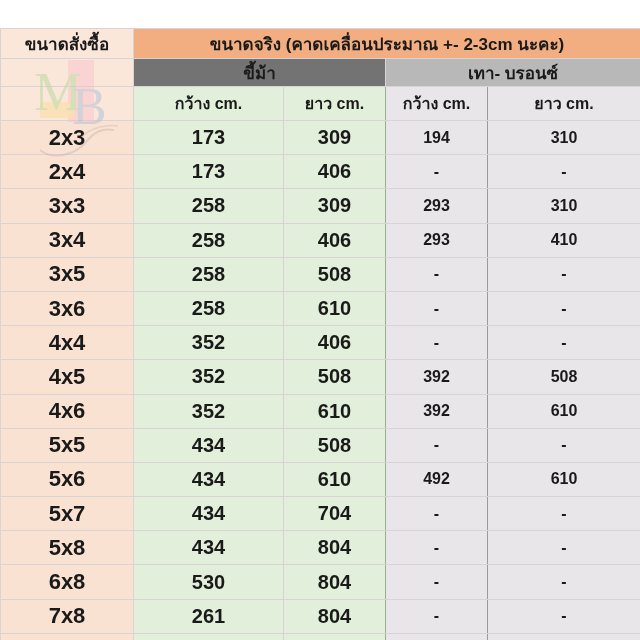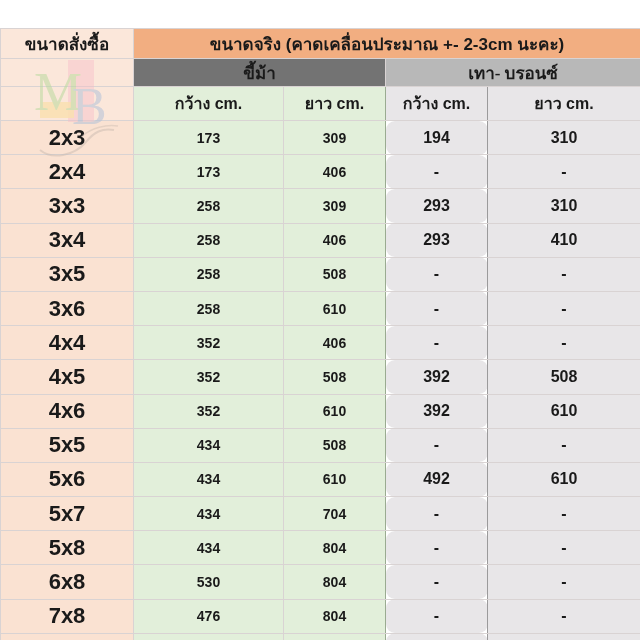--- a/index.html
+++ b/index.html
@@ -98,43 +98,43 @@
   
   td.cell-order {
     background: #fae2d2;
     font-size: 22px;
     border-right: 1px solid #e8d8cd;
     border-top: 1px solid #f4d4c0;
     border-bottom: 1px solid #f4d4c0;
   }
   td.cell-green {
     background: #e2efda;
-    font-size: 14px;
+    font-size: 20px;
     border-top: 1px solid #d5e5ca;
     border-bottom: 1px solid #d5e5ca;
     border-left: 1px solid #cfe0c4;
     border-right: 1px solid #cfe0c4;
   }
   td.cell-green.sep-right { border-right: 1px solid #9aab91; }
   td.cell-grey {
     background: #e8e6e8;
     font-size: 16px;
     border-top: 1px solid #dddbdd;
     border-bottom: 1px solid #dddbdd;
     border-left: 1px solid #d6d4d6;
     border-right: 1px solid #d6d4d6;
   }
   td.cell-grey.sep-left  { border-left: 1px solid #9b9a9b; }
-  td.cell-grey.sep-right { border-right: 1px solid #9b9a9b; border-radius: 9px; }
+  td.cell-grey.sep-right { border-right: 1px solid #9b9a9b; }
 
   .h-sub-green.sep-right { border-right: 1px solid #9aab91; }
   .h-sub-grey.sep-left   { border-left: 1px solid #9b9a9b; }
   .h-sub-grey.sep-right  { border-right: 1px solid #9b9a9b; }
   .h-green { border-right: 1px solid #7ab34d; }
-  .h-grey  { border-left: 1px solid #a8a8a8; font-family: Liberation Serif, serif; }
+  .h-grey  { border-left: 1px solid #a8a8a8; }
 
   
   .dash { font-size: 18px; }
 </style>
 </head>
 <body>
 
 <div id="sheet">
 
   <svg class="watermark" viewBox="0 0 110 105" xmlns="http://www.w3.org/2000/svg">
@@ -266,21 +266,21 @@
         </tr>
         <tr>
           <td class="cell-order">6x8</td>
           <td class="cell-green">530</td>
           <td class="cell-green sep-right">804</td>
           <td class="cell-grey sep-left sep-right dash">-</td>
           <td class="cell-grey dash">-</td>
         </tr>
         <tr>
           <td class="cell-order">7x8</td>
-          <td class="cell-green">476</td>
+          <td class="cell-green">261</td>
           <td class="cell-green sep-right">804</td>
           <td class="cell-grey sep-left sep-right dash">-</td>
           <td class="cell-grey dash">-</td>
         </tr>
         <tr>
           <td class="cell-order">8x8</td>
           <td class="cell-green">342</td>
           <td class="cell-green sep-right">804</td>
           <td class="cell-grey sep-left sep-right dash">-</td>
           <td class="cell-grey dash">-</td>

